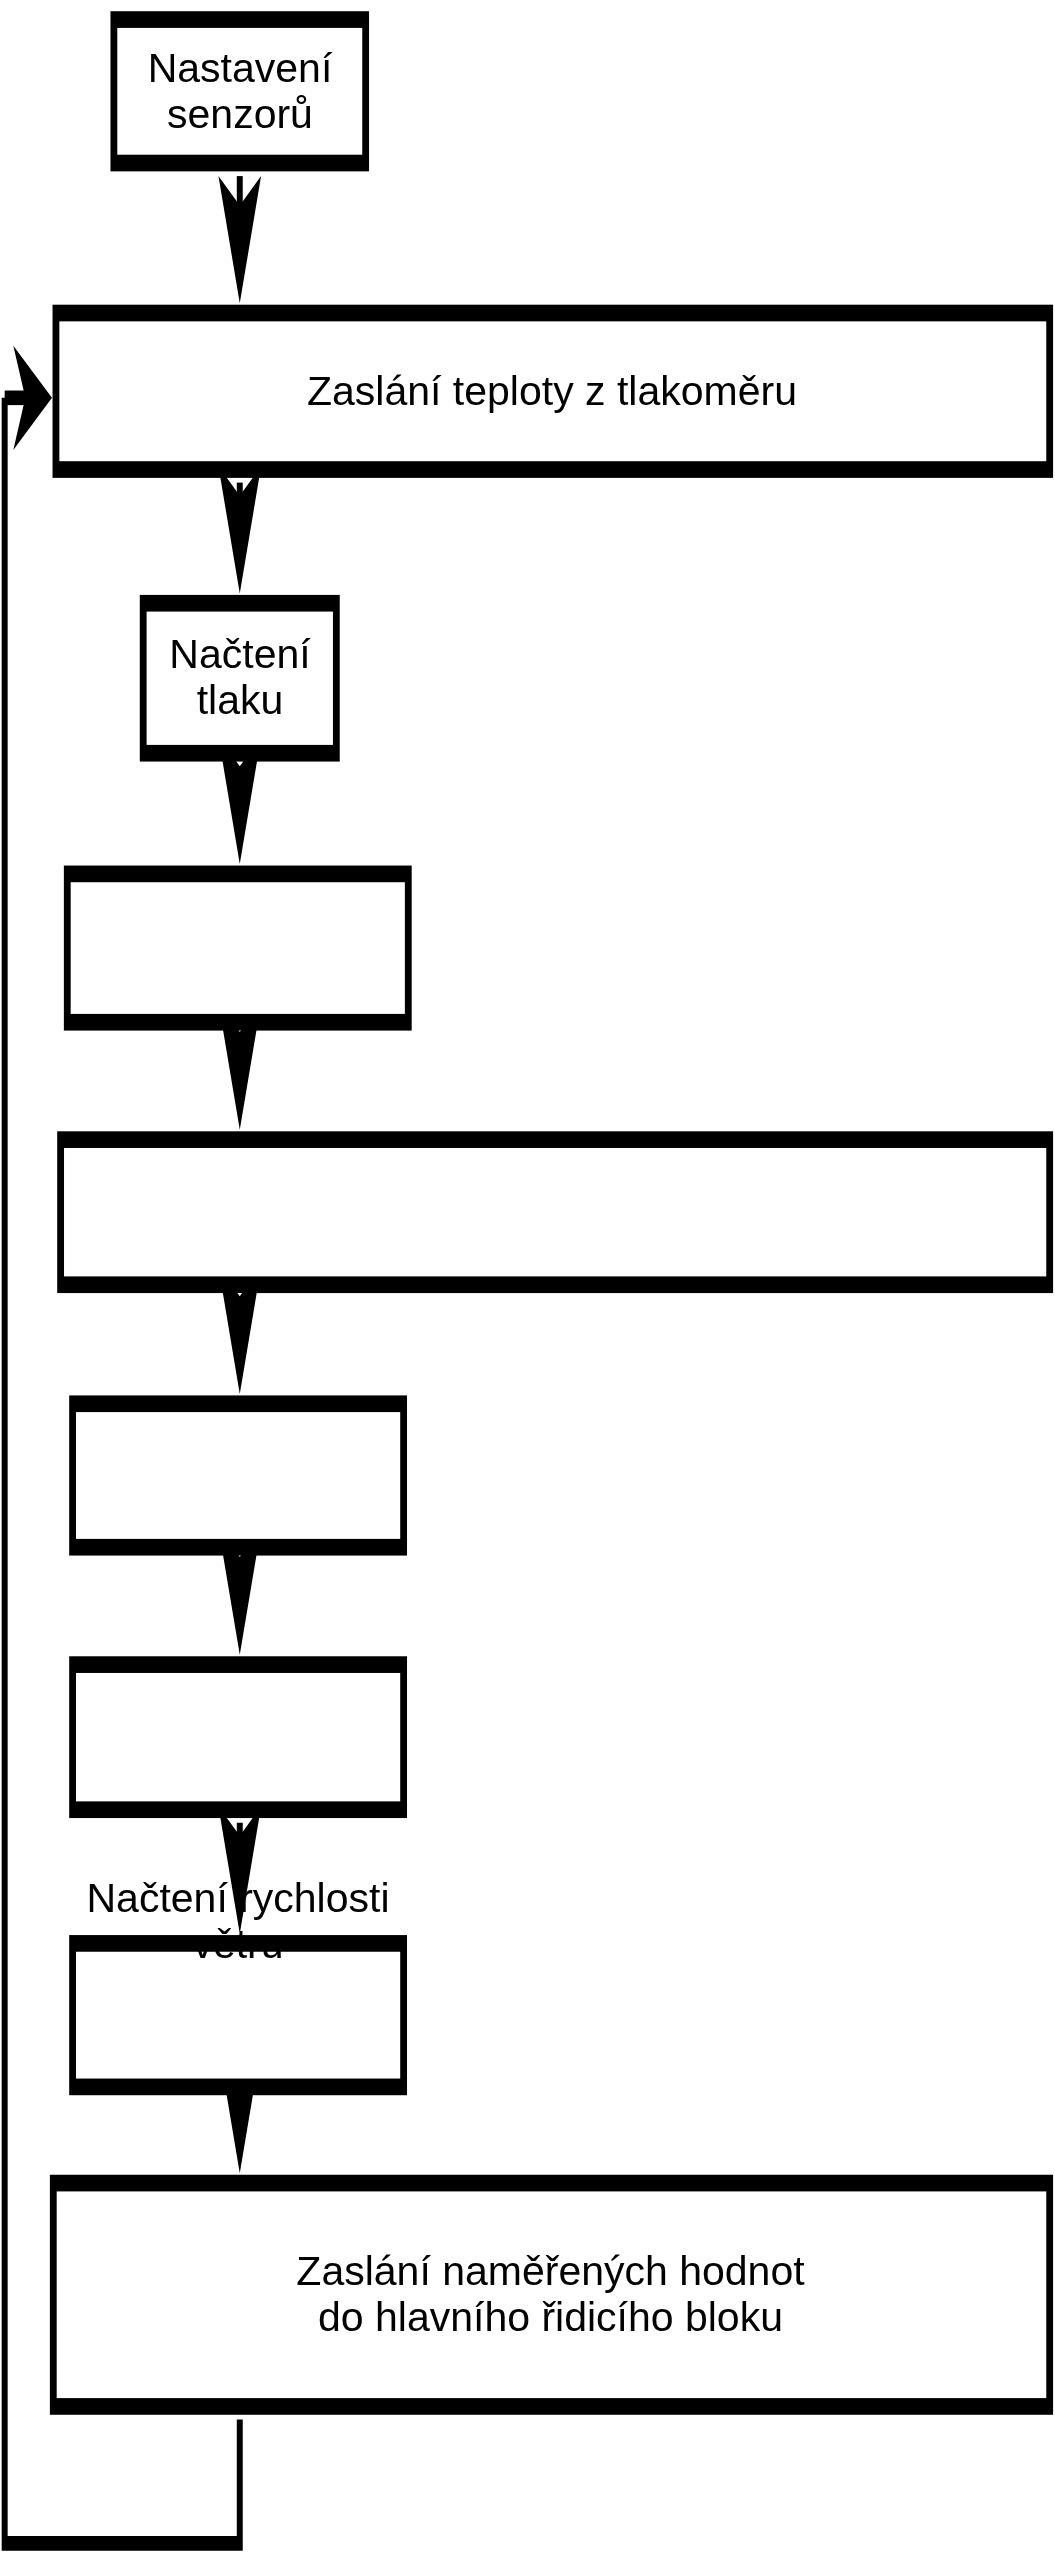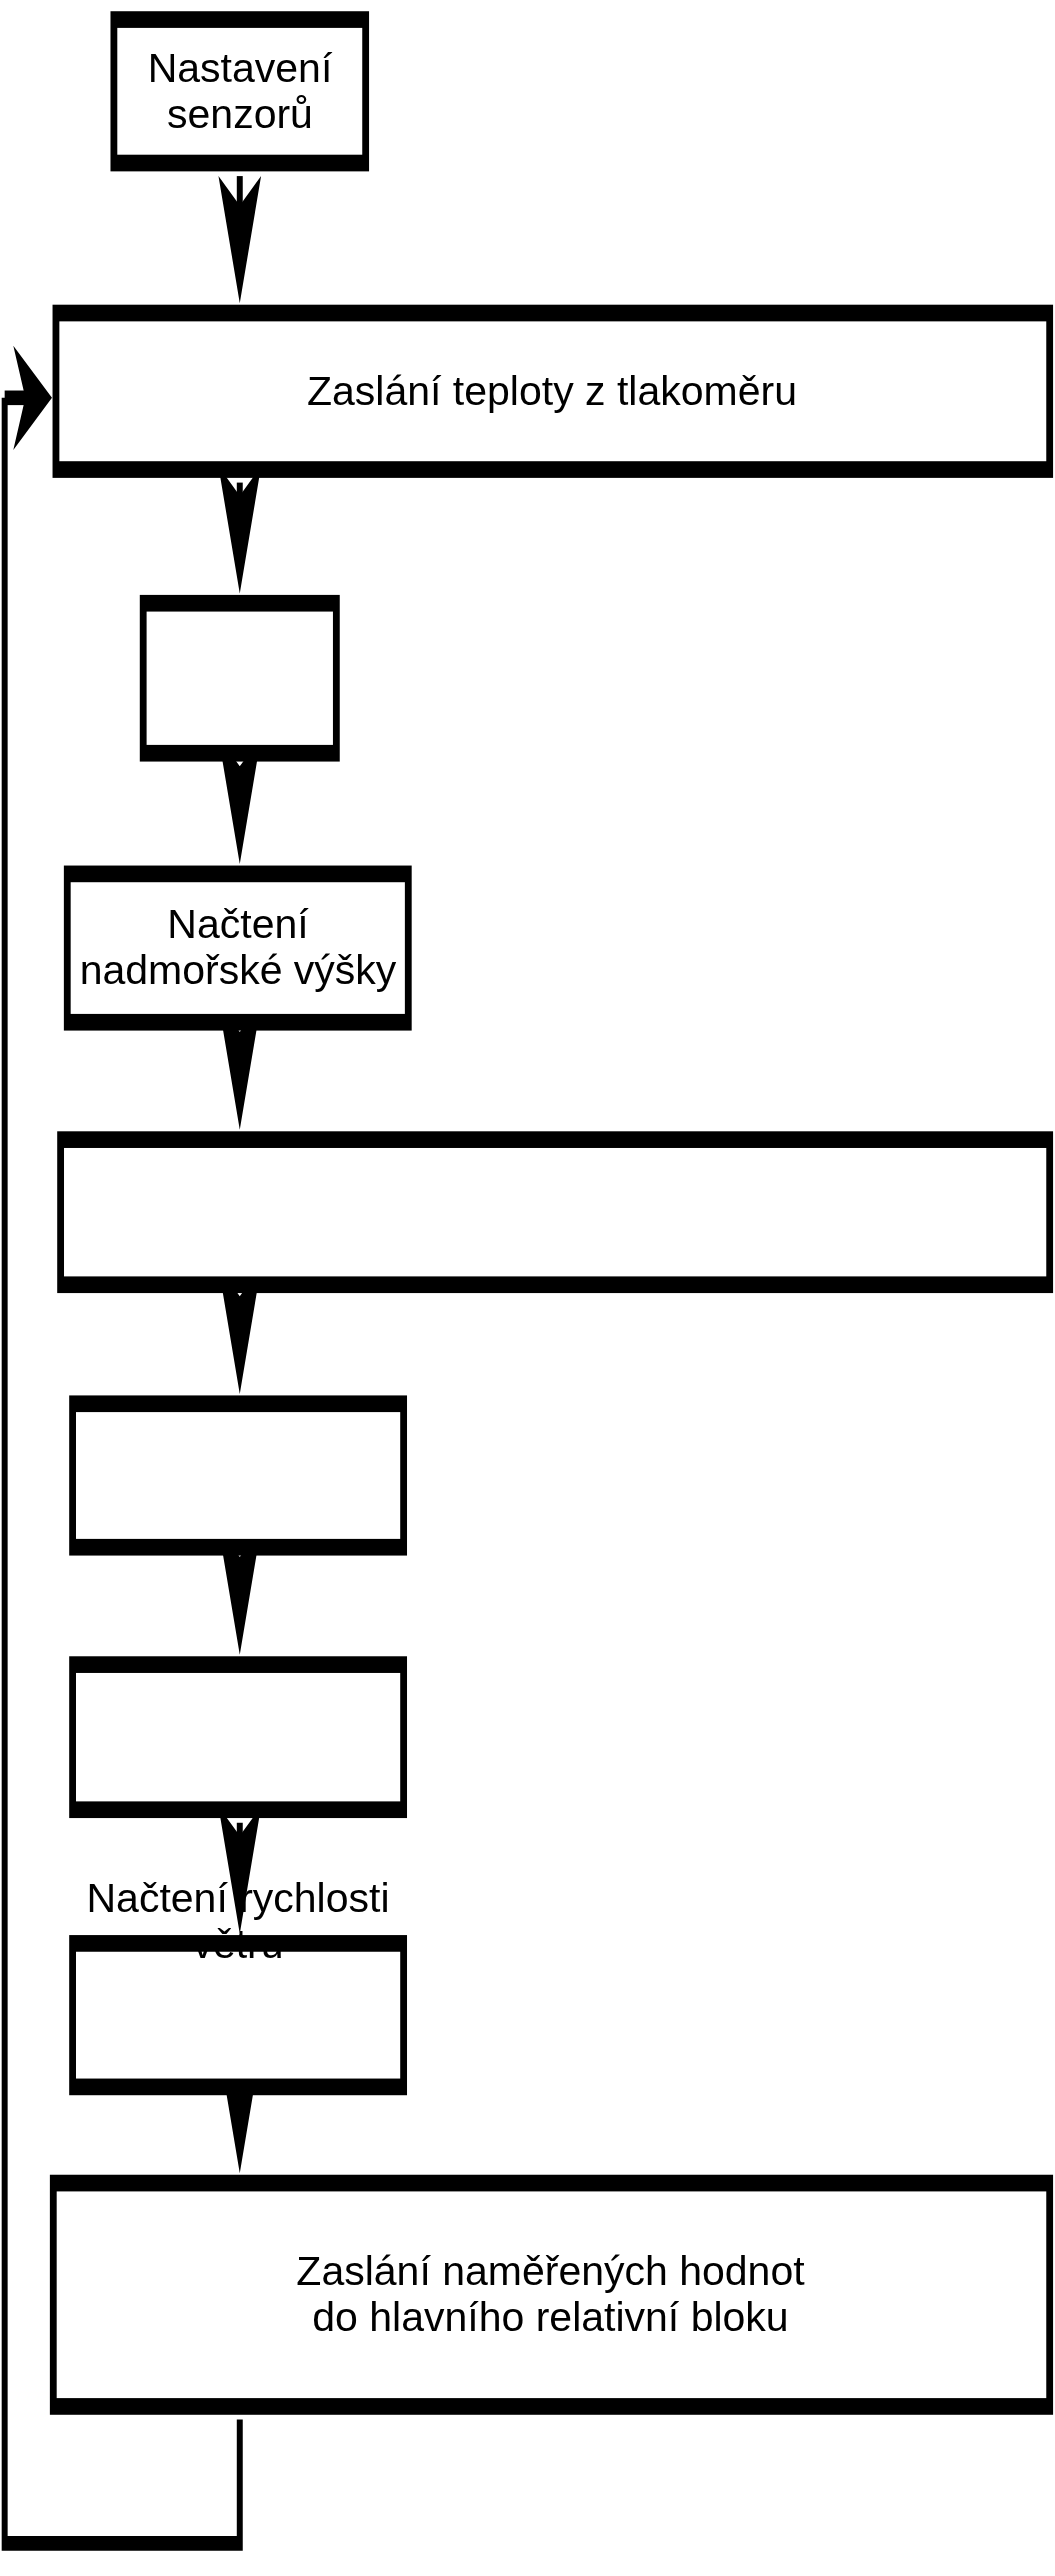--- a/index.html
+++ b/index.html
@@ -119,25 +119,25 @@
     <rect class="node-rect" x="109" y="1021" width="497" height="89" style="stroke-width: 10.2273px;"></rect>
     <rect class="node-rect" x="109" y="1192" width="497" height="88" style="stroke-width: 10.2273px;"></rect>
     <rect class="node-rect" x="80" y="1339" width="1496" height="137" style="stroke-width: 10.2273px;"></rect>
 
   </svg>
 
   <div class="node-label" style="left: 109px; top: 6.5px; width: 262px; height: 170px;">Nastavení senzorů</div>
 
   <div class="node-label" style="left: 51px; top: 300px; width: 1002px; height: 183px;">Zaslání teploty z tlakoměru</div>
 
+  <div class="node-label" style="left: 138px; top: 590px; width: 204px; height: 176px;">Načtení tlaku</div>
 
-  <div class="node-label" style="left: 62px; top: 861px; width: 352px; height: 174px;">Načtení nadmořské výšky</div>
 
 
 
 
   <div class="node-label" style="left: 67px; top: 1837px; width: 342px; height: 170px;">Načtení rychlosti větru</div>
 
   <div class="node-label" style="left: 48px; top: 2170px; width: 1005px; height: 249px;">Zaslání naměřených hodnot
-do hlavního relativní bloku</div>
+do hlavního řidicího bloku</div>
 
 </div>
 
 
 </body></html>

